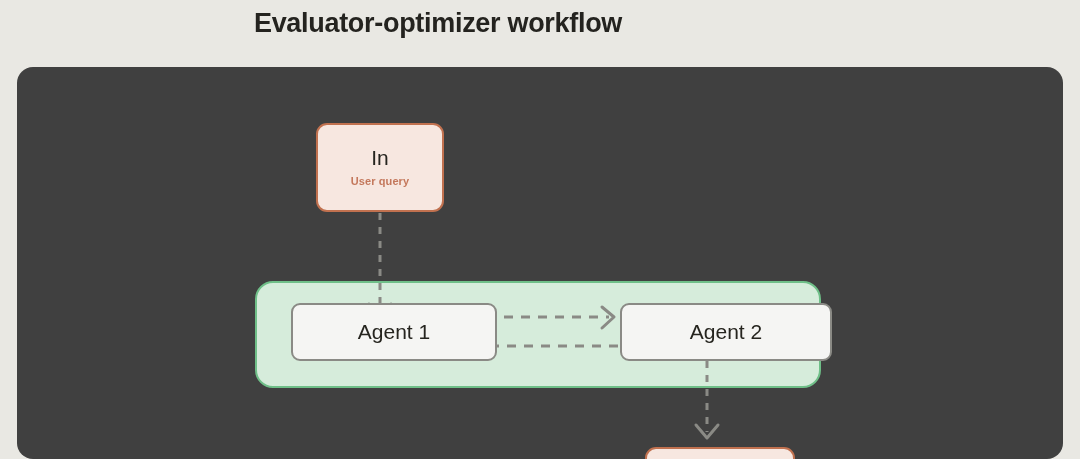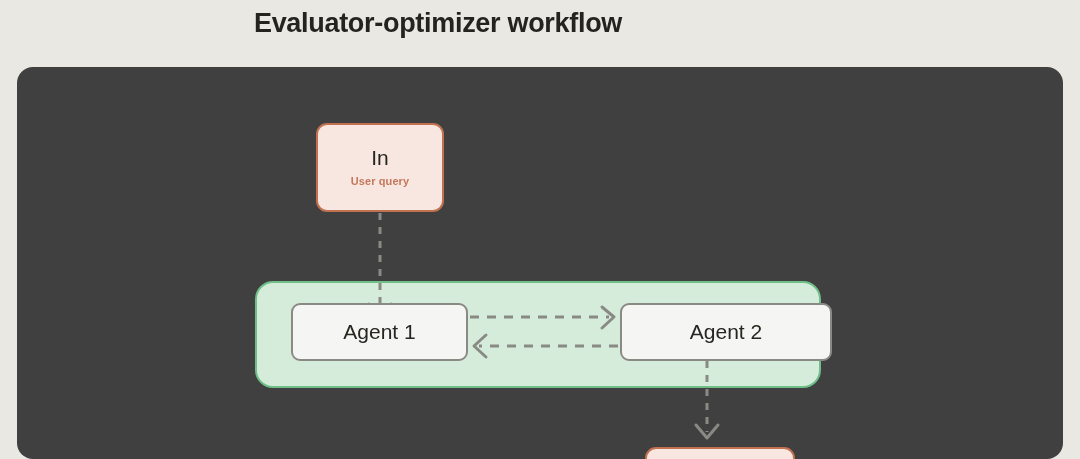--- a/index.html
+++ b/index.html
@@ -121,21 +121,21 @@
     border-radius: 9px;
   }
   .node-agent .node-title {
     font-size: 21px;
     color: #26251f;
     line-height: 26px;
   }
   #node-agent-1 {
     left: 274px;
     top: 236px;
-    width: 177px;
+    width: 206px;
     height: 58px;
   }
   #node-agent-2 {
     left: 603px;
     top: 236px;
     width: 212px;
     height: 58px;
   }
 </style>
 </head>

